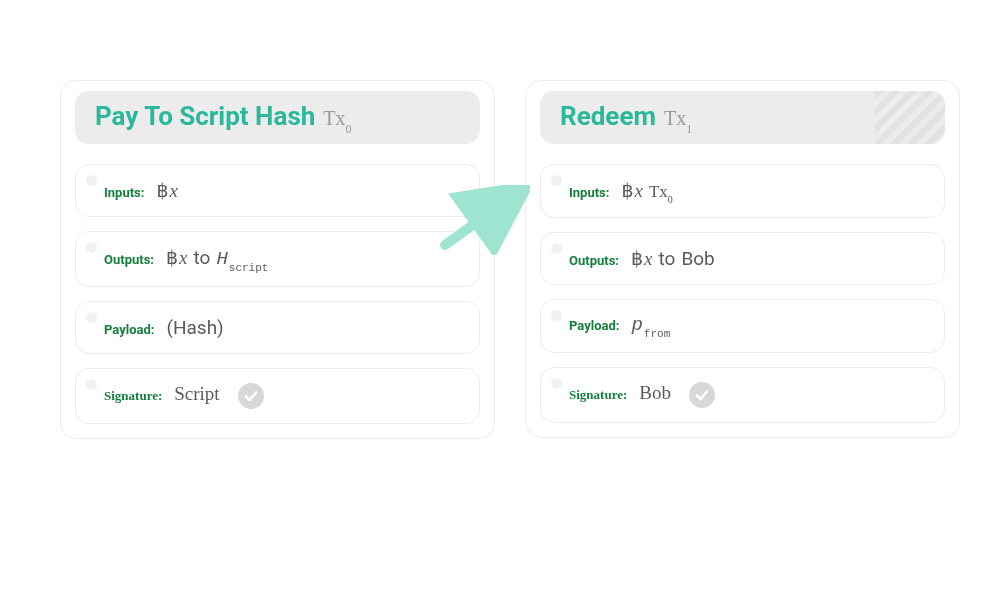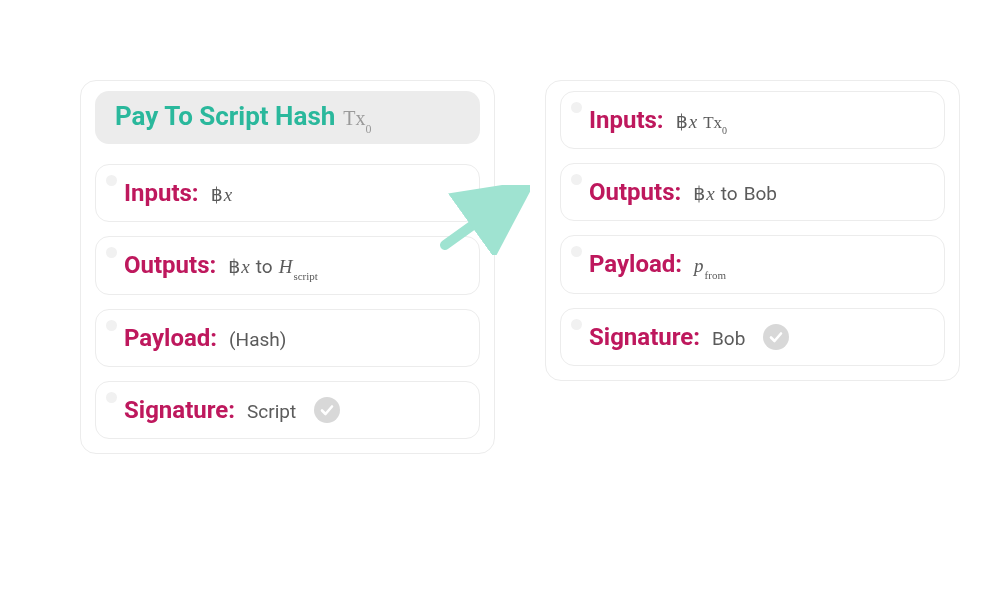--- a/index.html
+++ b/index.html
@@ -19,21 +19,20 @@
     display: flex;
     align-items: flex-start;
     gap: 30px;
   }
   .tx-card {
     flex: 1;
     border: 1px solid #ececec;
     border-radius: 16px;
     padding: 10px 14px 14px 14px;
     background: #fff;
-    margin-left: 20px;
   }
   .tx-header {
     background: #ececec;
     border-radius: 14px;
     padding: 10px 20px;
     margin-bottom: 20px;
     display: flex;
     align-items: baseline;
     gap: 8px;
     position: relative;
@@ -65,35 +64,35 @@
   .row {
     border: 1px solid #ececec;
     border-radius: 14px;
     padding: 14px 18px;
     margin-bottom: 14px;
     display: flex;
     align-items: baseline;
     gap: 12px;
     position: relative;
   }
-  .row:last-child { margin-bottom: 0; }
+  .row:last-child { margin-bottom: 0; font-family: Liberation Serif, serif; }
   .row::before {
     content: "";
     position: absolute;
     left: 10px;
     top: 10px;
     width: 11px;
     height: 11px;
     background: #f1f1f1;
     border-radius: 50%;
   }
   .row-label {
     font-weight: 700;
-    font-size: 24px;
-    color: #be185d;
+    font-size: 13px;
+    color: #15803d;
     margin-left: 10px;
   }
   .row-value {
     font-size: 19px;
     color: #5b5b5b;
     display: inline-flex;
     align-items: baseline;
     gap: 6px;
     flex-wrap: wrap;
   }
@@ -101,21 +100,21 @@
     font-family: Georgia, "Times New Roman", serif;
   }
   .btc .sym {
     font-weight: 400;
   }
   .btc .x {
     font-style: italic;
     margin-left: 1px;
   }
   .hscript, .pdata {
-    font-family: Liberation Serif, serif;
+    font-family: Liberation Mono, monospace;
     font-style: italic;
   }
   .subscript {
     font-size: 11px;
     font-style: normal;
     vertical-align: sub;
     position: relative;
     top: 2px;
     margin-left: 1px;
   }
@@ -190,20 +189,26 @@
       <span class="row-value">Script</span>
       <span class="check-badge">
         <svg width="14" height="14" viewBox="0 0 14 14">
             <path d="M2 7.5 L5.5 11 L12 3.5" stroke="#ffffff" stroke-width="2.6" fill="none" stroke-linecap="round" stroke-linejoin="round"></path>
           </svg>
       </span>
     </div>
   </div>
 
   <div class="tx-card">
+    <div class="tx-header striped">
+      <span class="tx-title">Redeem</span>
+      <span class="tx-label">
+        <span>Tx</span><span class="sub">1</span>
+      </span>
+    </div>
 
     <div class="row">
       <span class="row-label">Inputs:</span>
       <span class="row-value">
         <span class="btc"><span class="sym">฿</span><span class="x">x</span></span>
         <span class="txref"><span>Tx</span><span class="sub">0</span></span>
       </span>
     </div>
 
     <div class="row">

